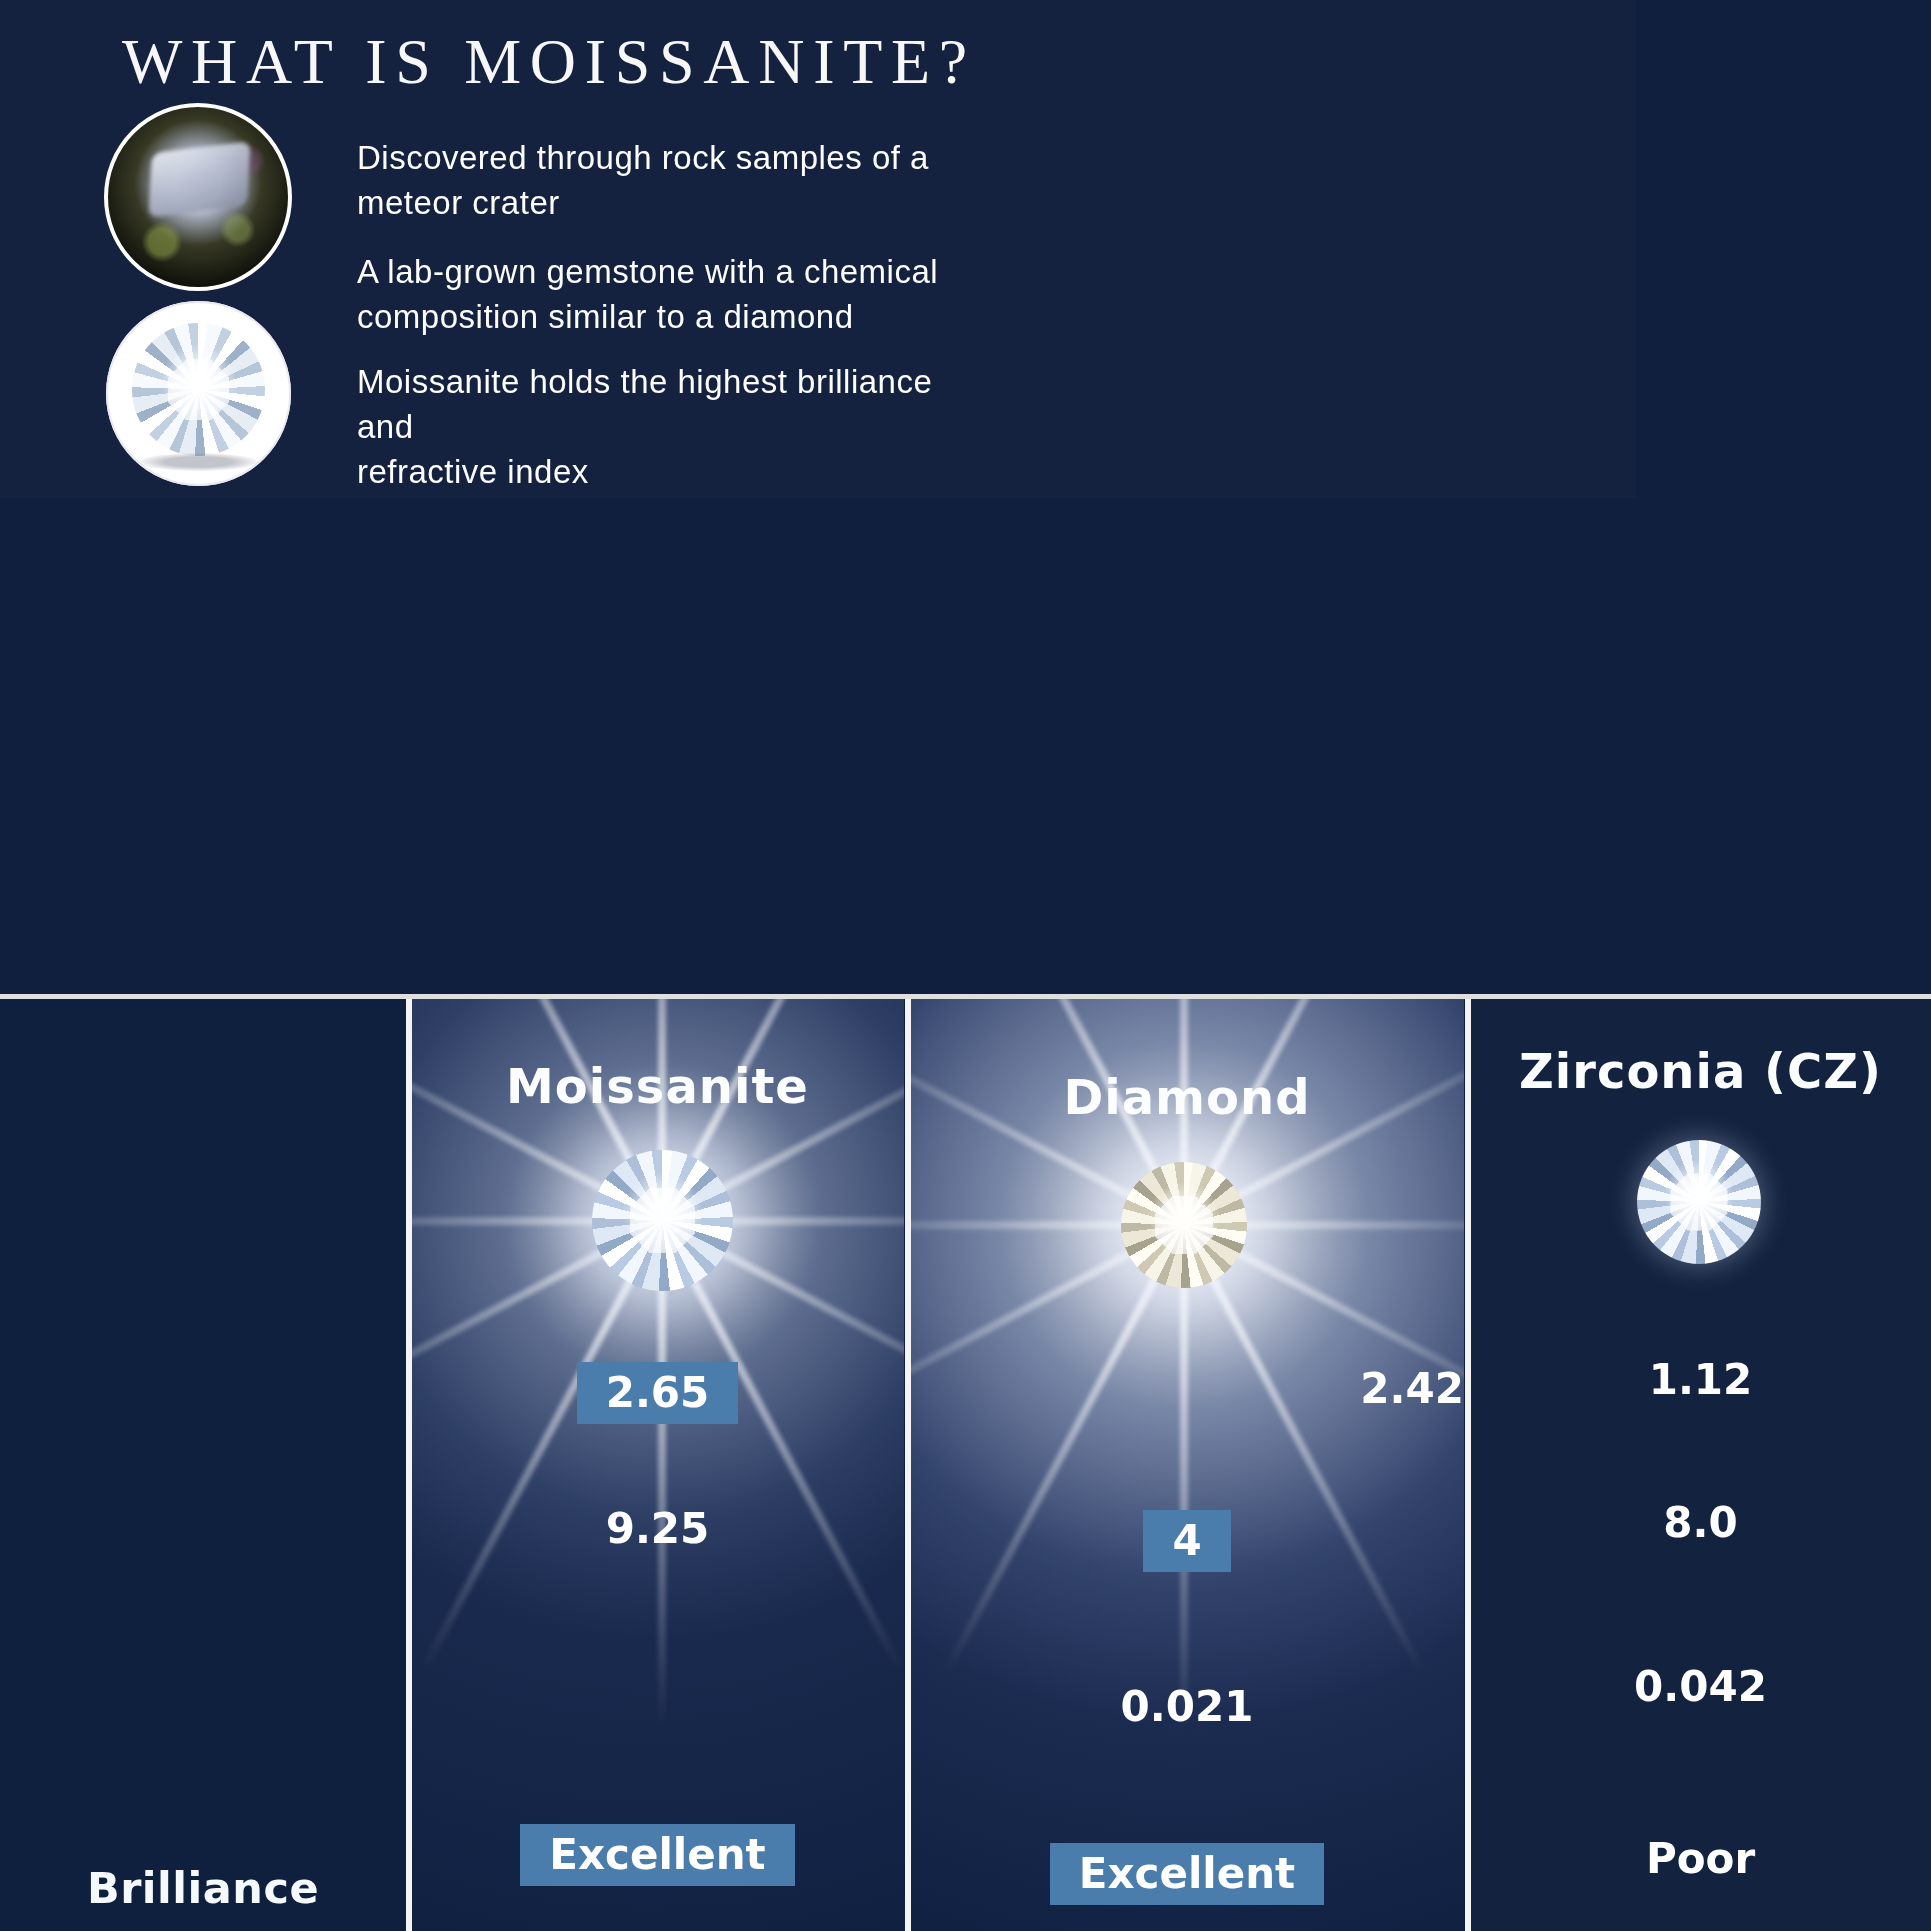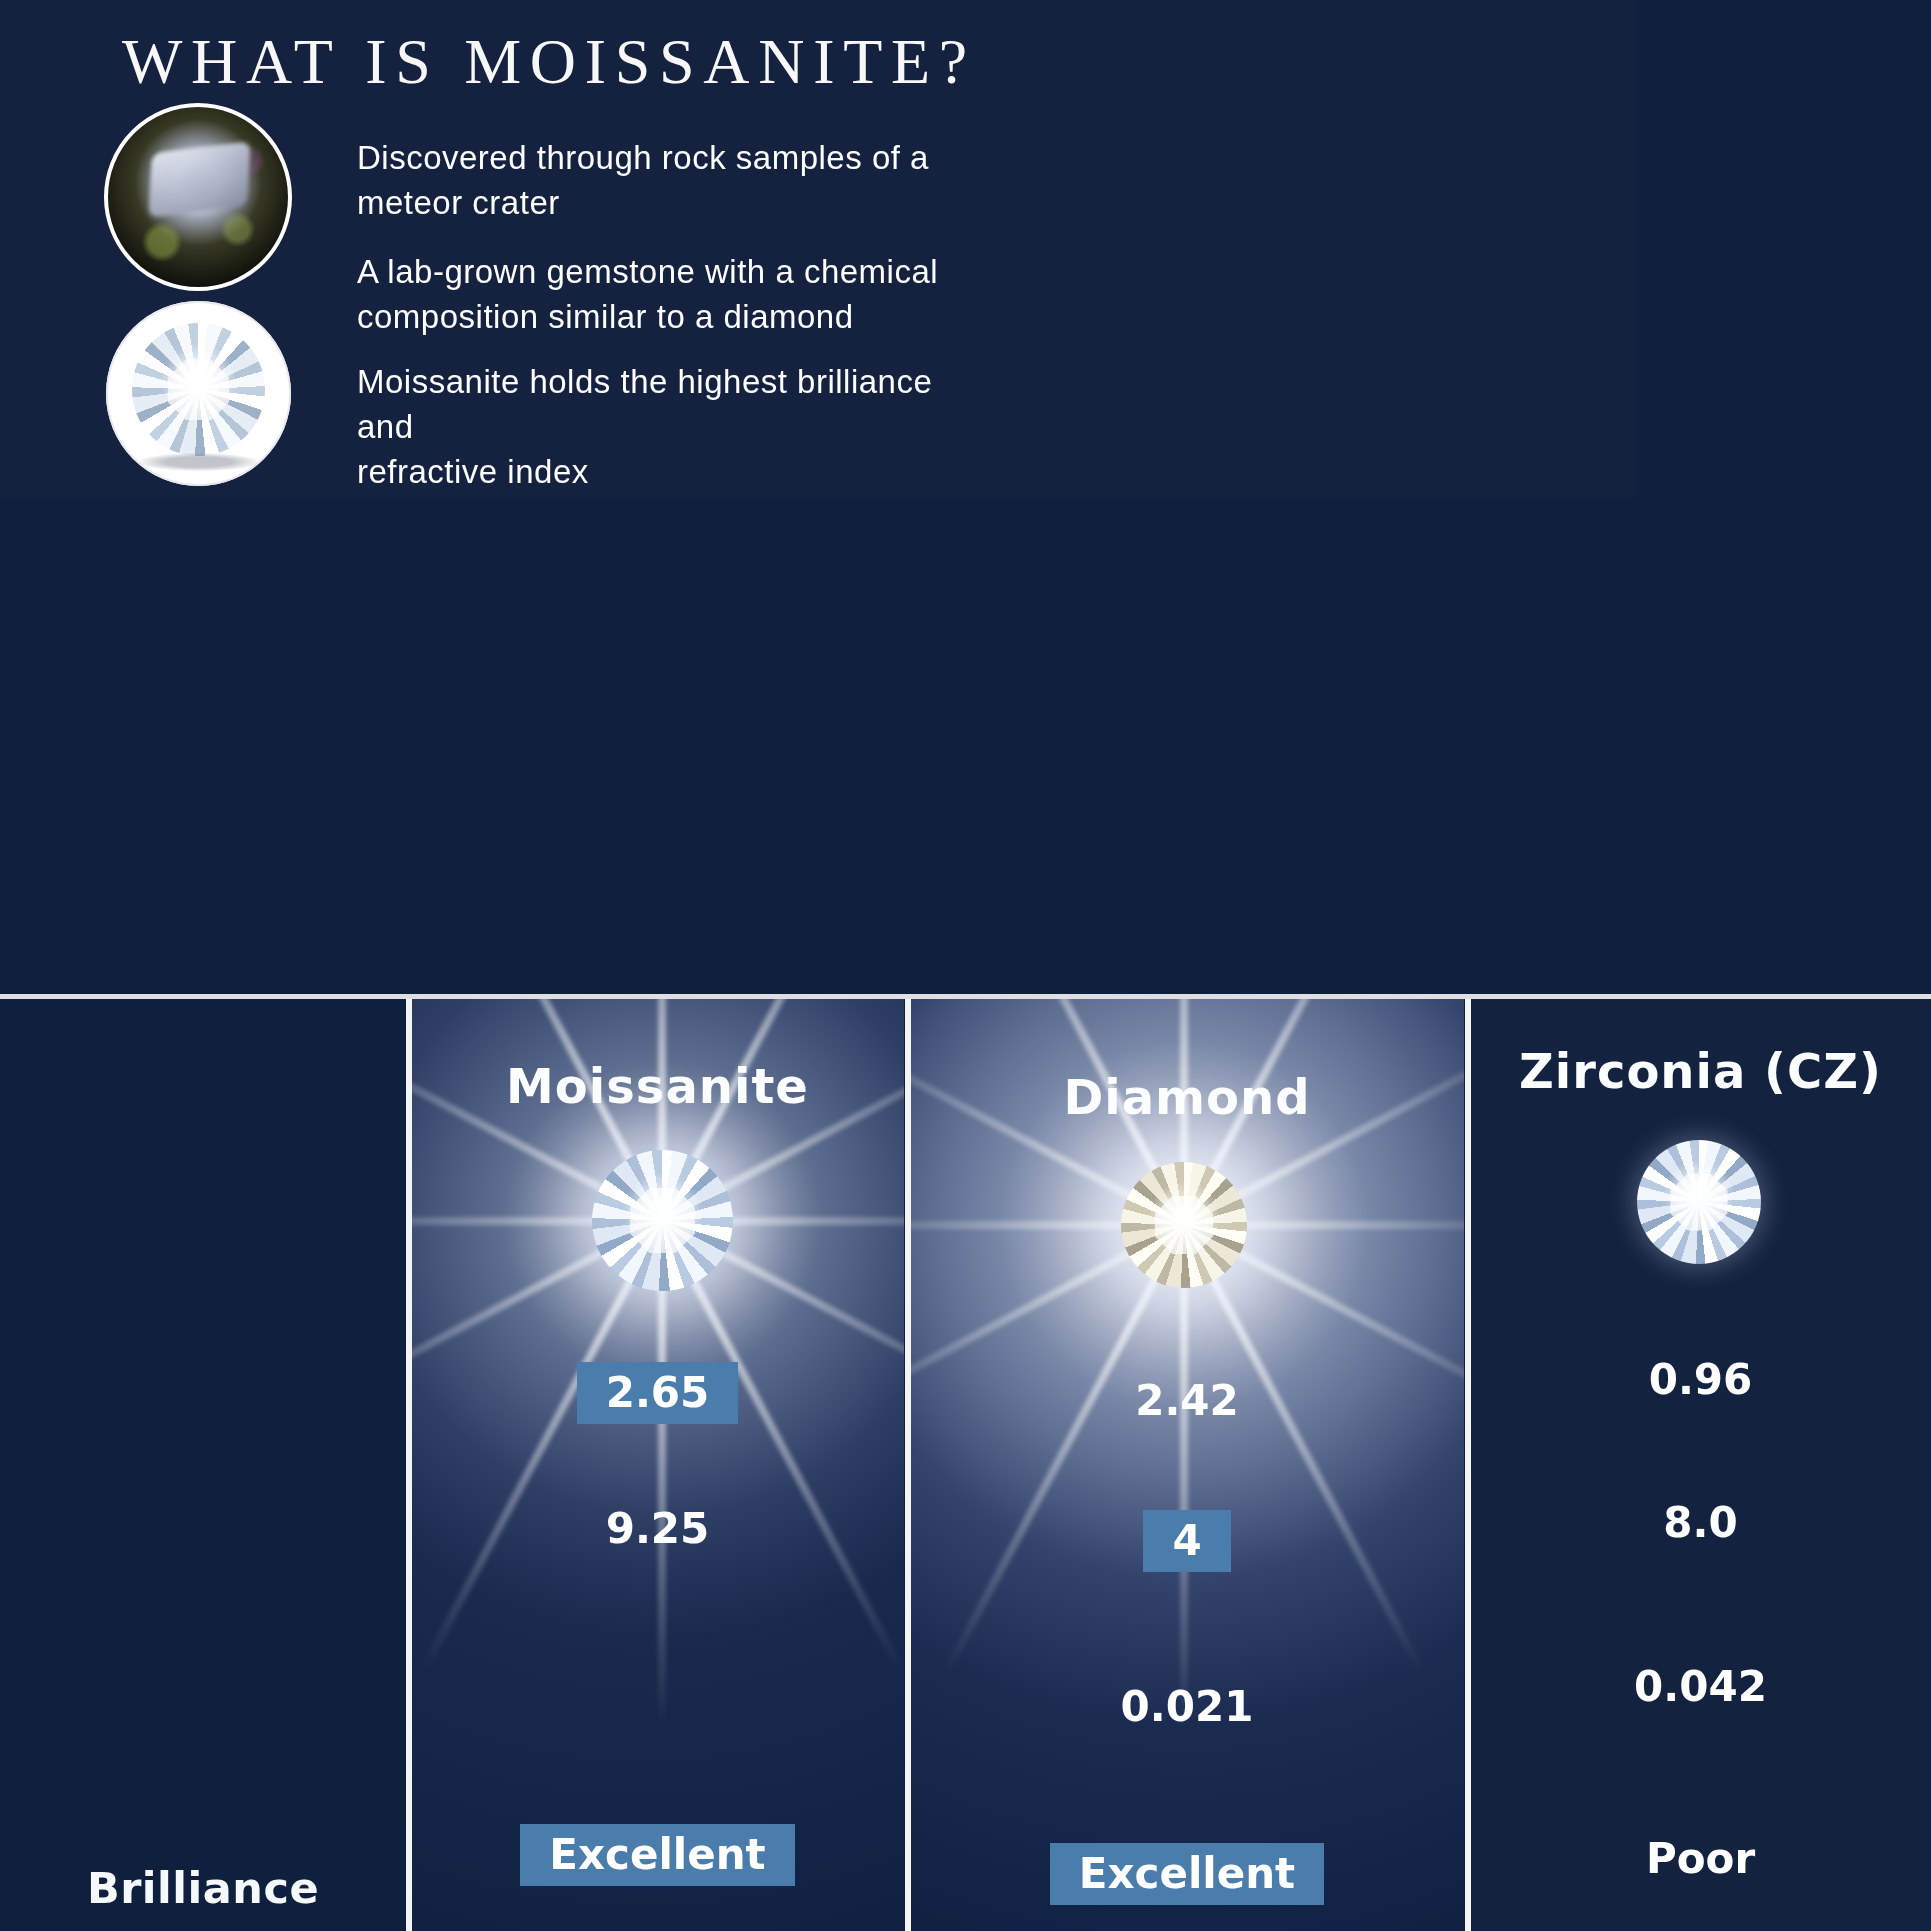--- a/index.html
+++ b/index.html
@@ -139,21 +139,21 @@
   }
   .cell{position:absolute;left:0;width:100%;text-align:center;z-index:4;
     font-size:42px;font-weight:bold;color:#fff;}
   .badge{display:inline-block;background:var(--badge,#4a7dab);padding:4.8px 29px;line-height:52px;}
   .plain{display:inline-block;padding:4.8px 0;line-height:52px;}
 
   
   .rl-1{top:867px;}
   .col-moissanite .v-1{top:366px;} .col-moissanite .v-2{top:502px;}
   .col-moissanite .v-3{top:664px;} .col-moissanite .v-4{top:828px;}
-  .col-diamond .v-1{top:374px;} .col-diamond .v-2{top:514px;}
+  .col-diamond .v-1{top:362px;text-align:right;} .col-diamond .v-2{top:514px;}
   .col-diamond .v-3{top:680px;} .col-diamond .v-4{top:847px;}
   .col-zirconia .v-1{top:353px;} .col-zirconia .v-2{top:496px;}
   .col-zirconia .v-3{top:660px;} .col-zirconia .v-4{top:832px;}
 </style>
 </head>
 <body>
 
 <div id="canvas" style="--bg: #0f1f3d; --badge: #4a7dab;">
 
   <div class="header" style="background: rgb(21, 34, 63);">
@@ -216,21 +216,21 @@
       <div class="cell v-1"><span class="plain">2.42</span></div>
       <div class="cell v-2"><span class="badge">4</span></div>
       <div class="cell v-3"><span class="plain">0.021</span></div>
       <div class="cell v-4"><span class="badge">Excellent</span></div>
     </div>
 
     <div class="col col-zirconia">
       <div class="col-header">Zirconia (CZ)</div>
       <div class="gem cool gem-zirconia"></div>
 
-      <div class="cell v-1"><span class="plain">0.96</span></div>
+      <div class="cell v-1"><span class="plain">1.12</span></div>
       <div class="cell v-2"><span class="plain">8.0</span></div>
       <div class="cell v-3"><span class="plain">0.042</span></div>
       <div class="cell v-4"><span class="plain">Poor</span></div>
     </div>
 
     <div class="topline"></div>
     <div class="divider div1" style="background: rgb(244, 244, 244);"></div>
     <div class="divider div2" style="background: rgb(244, 244, 244);"></div>
     <div class="divider div3" style="background: rgb(244, 244, 244);"></div>
   </div>

